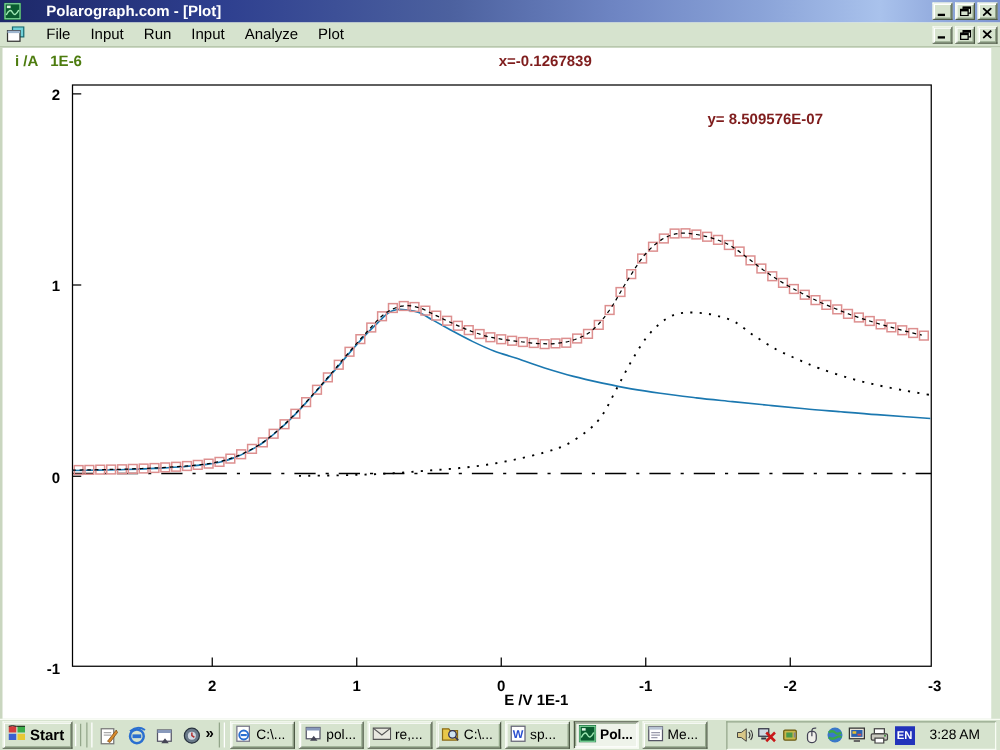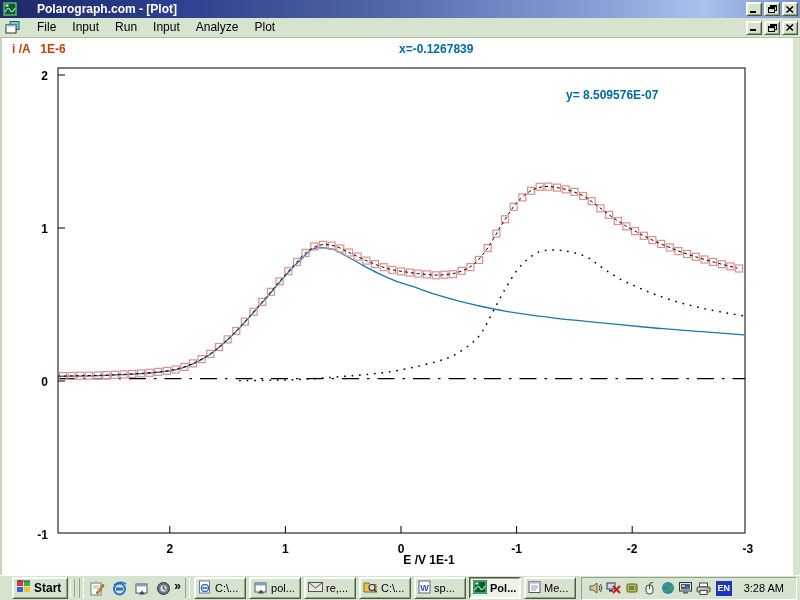--- a/index.html
+++ b/index.html
@@ -15,30 +15,30 @@
            border-color:#f8fcf4 #4e5a46 #4e5a46 #f8fcf4;box-shadow:inset 1px 1px 0 #fff,inset -1px -1px 0 #93a68a;
            display:flex;align-items:center;justify-content:center;padding:0;}
   
   .menubar{position:absolute;left:0;top:18px;width:800px;height:20px;background:#d6e3ce;
            display:flex;align-items:center;border-bottom:1px solid #aebfa2;box-sizing:border-box;justify-content:center;}
   .mdi-icon{margin-left:5px;margin-right:8px;display:flex;}
   .menu-items{display:flex;align-items:center;}
   .menu-item{font-size:12px;color:#000;padding:2px 8px 3px 8px;}
   
   #plot-svg{position:absolute;left:0;top:38px;}
-  .readout{position:absolute;top:42px;font-size:12px;font-weight:bold;color:#0369a1;white-space:pre;}
+  .readout{position:absolute;top:42px;font-size:12px;font-weight:bold;color:#7f1d1d;white-space:pre;}
   #readout-x{left:399px;}
   #readout-y{left:566px;margin-top:46px;}
-  #ylabel{position:absolute;left:12px;top:42px;font-size:12px;font-weight:bold;color:#c2410c;white-space:pre;}
+  #ylabel{position:absolute;left:12px;top:42px;font-size:12px;font-weight:bold;color:#4d7c0f;white-space:pre;}
   .right-strip{position:absolute;left:793px;top:38px;width:7px;height:537px;background:#d6e3ce;}
   .left-strip{position:absolute;left:0;top:38px;width:2px;height:537px;background:#c9d6bf;}
   
   .taskbar{position:absolute;left:0;top:575px;width:800px;height:25px;background:#d6e3ce;
            box-shadow:inset 0 1px 0 #f8fcf4;display:flex;align-items:center;box-sizing:border-box;padding-top:1px;}
-  .start-btn{margin-left:12px;height:22px;display:flex;align-items:center;gap:3px;padding:0 6px 0 3px;
+  .start-btn{margin-left:2px;height:22px;display:flex;align-items:center;gap:3px;padding:0 6px 0 3px;
              background:#d6e3ce;border:1px solid;border-color:#f8fcf4 #4e5a46 #4e5a46 #f8fcf4;
              box-shadow:inset 1px 1px 0 #fff,inset -1px -1px 0 #93a68a;font-weight:bold;font-size:12px;}
   .tb-divider{width:3px;height:20px;margin:0 2px;border-left:1px solid #93a68a;border-right:1px solid #fff;}
   .grip{width:3px;height:18px;margin:0 2px;border-left:1px solid #fff;border-right:1px solid #93a68a;}
   .ql{display:flex;align-items:center;gap:4px;padding:0 2px;}
   .ql-icon{width:18px;height:18px;display:flex;align-items:center;justify-content:center;}
   .chevron{font-size:12px;font-weight:bold;padding:0 2px 4px 0;}
   .task-btns{display:flex;align-items:center;gap:3px;margin-left:2px;}
   .task-btn{width:52px;height:22px;display:flex;align-items:center;gap:3px;padding:0 3px;box-sizing:border-box;
             background:#d6e3ce;border:1px solid;border-color:#f8fcf4 #4e5a46 #4e5a46 #f8fcf4;

